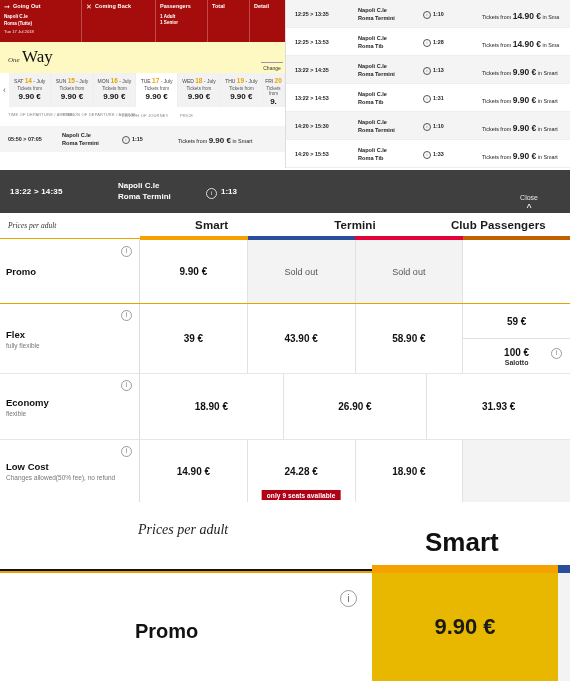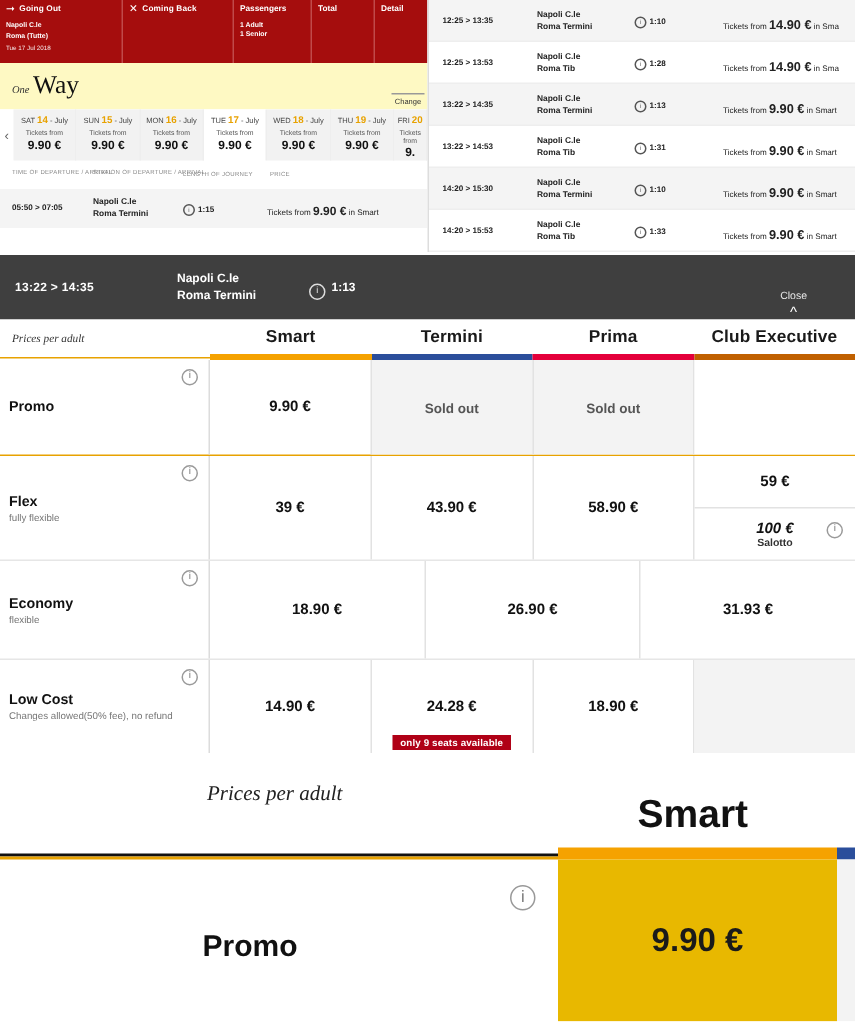--- a/index.html
+++ b/index.html
@@ -165,28 +165,28 @@
     font-weight:normal;
   }
   .mx-cells{flex:1 1 0;display:flex;}
   .mx-cell{
     flex:1 1 0;box-sizing:border-box;border-right:1px solid #e2e2e2;
     display:flex;align-items:center;justify-content:center;position:relative;
     font-size:10px;font-weight:bold;color:#111;
   }
   .mx-cell:last-child{border-right:none;}
   .mx-cell.grey{background:#f3f3f3;}
-  .mx-cell.soldout{color:#555;font-weight:bold;font-size:9px;}
+  .mx-cell.soldout{color:#555;font-weight:normal;font-size:9px;}
   .mx-cell.empty{background:#fff;}
   .mx-cell.split{flex-direction:column;padding:0;}
   .sp-top{width:100%;flex:1 1 0;display:flex;align-items:center;justify-content:center;
     border-bottom:1px solid #e2e2e2;font-size:10px;font-weight:bold;}
   .sp-bot{width:100%;flex:1 1 0;display:flex;flex-direction:column;align-items:center;
     justify-content:center;position:relative;}
-  .sp-bot .p{font-size:10px;font-weight:bold;font-style:italic;}
+  .sp-bot .p{font-size:10px;font-weight:bold;}
   .sp-bot .s{font-size:7px;font-weight:bold;color:#333;margin-top:1px;}
   .sp-bot .inf{position:absolute;right:8px;top:50%;margin-top:-8px;width:9px;height:9px;
     border:.8px solid #9a9a9a;border-radius:50%;font-size:6.5px;line-height:8.5px;
     text-align:center;color:#777;font-weight:normal;}
   .seat-badge{
     position:absolute;left:50%;transform:translateX(-50%);bottom:2px;
     background:#b00016;color:#fff;font-size:6.5px;font-weight:bold;
     padding:1.5px 5px;white-space:nowrap;letter-spacing:.1px;
   }
 
@@ -416,22 +416,21 @@
     </div>
   </div>
 
   <div class="matrix">
 
     <div class="mx-headrow">
       <div class="mx-label-prices">Prices per adult</div>
       <div class="mx-cols">
         <div class="mx-colhead">Smart</div>
         <div class="mx-colhead">Termini</div>
-        <div class="mx-colhead">Prima</div>
-        <div class="mx-colhead">Club Executive</div>
+        <div class="mx-colhead">Club Passengers</div>
       </div>
     </div>
 
     <div class="mx-bars">
       <div class="baseline"></div>
       <div class="mx-barwrap">
         <div class="mx-bar" style="background:#F5A200"></div>
         <div class="mx-bar" style="background:#2B4E9B"></div>
         <div class="mx-bar" style="background:#E4003B"></div>
         <div class="mx-bar" style="background:#C06000"></div>

